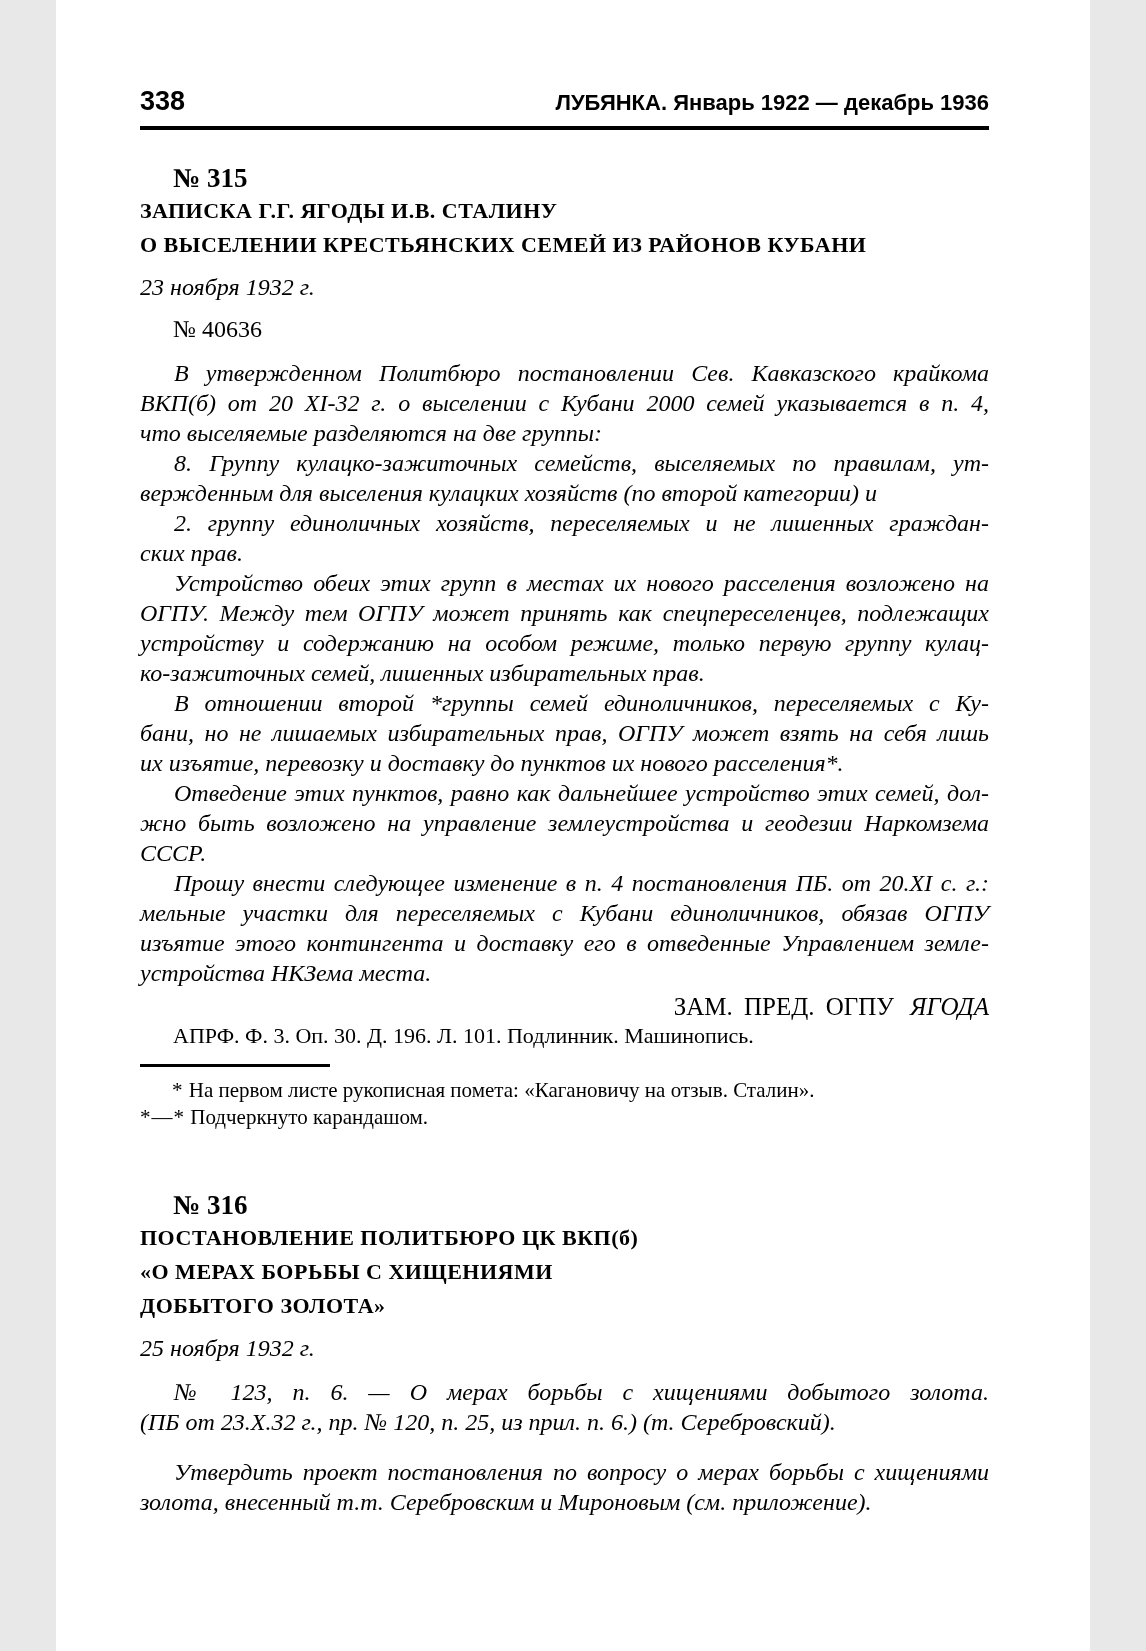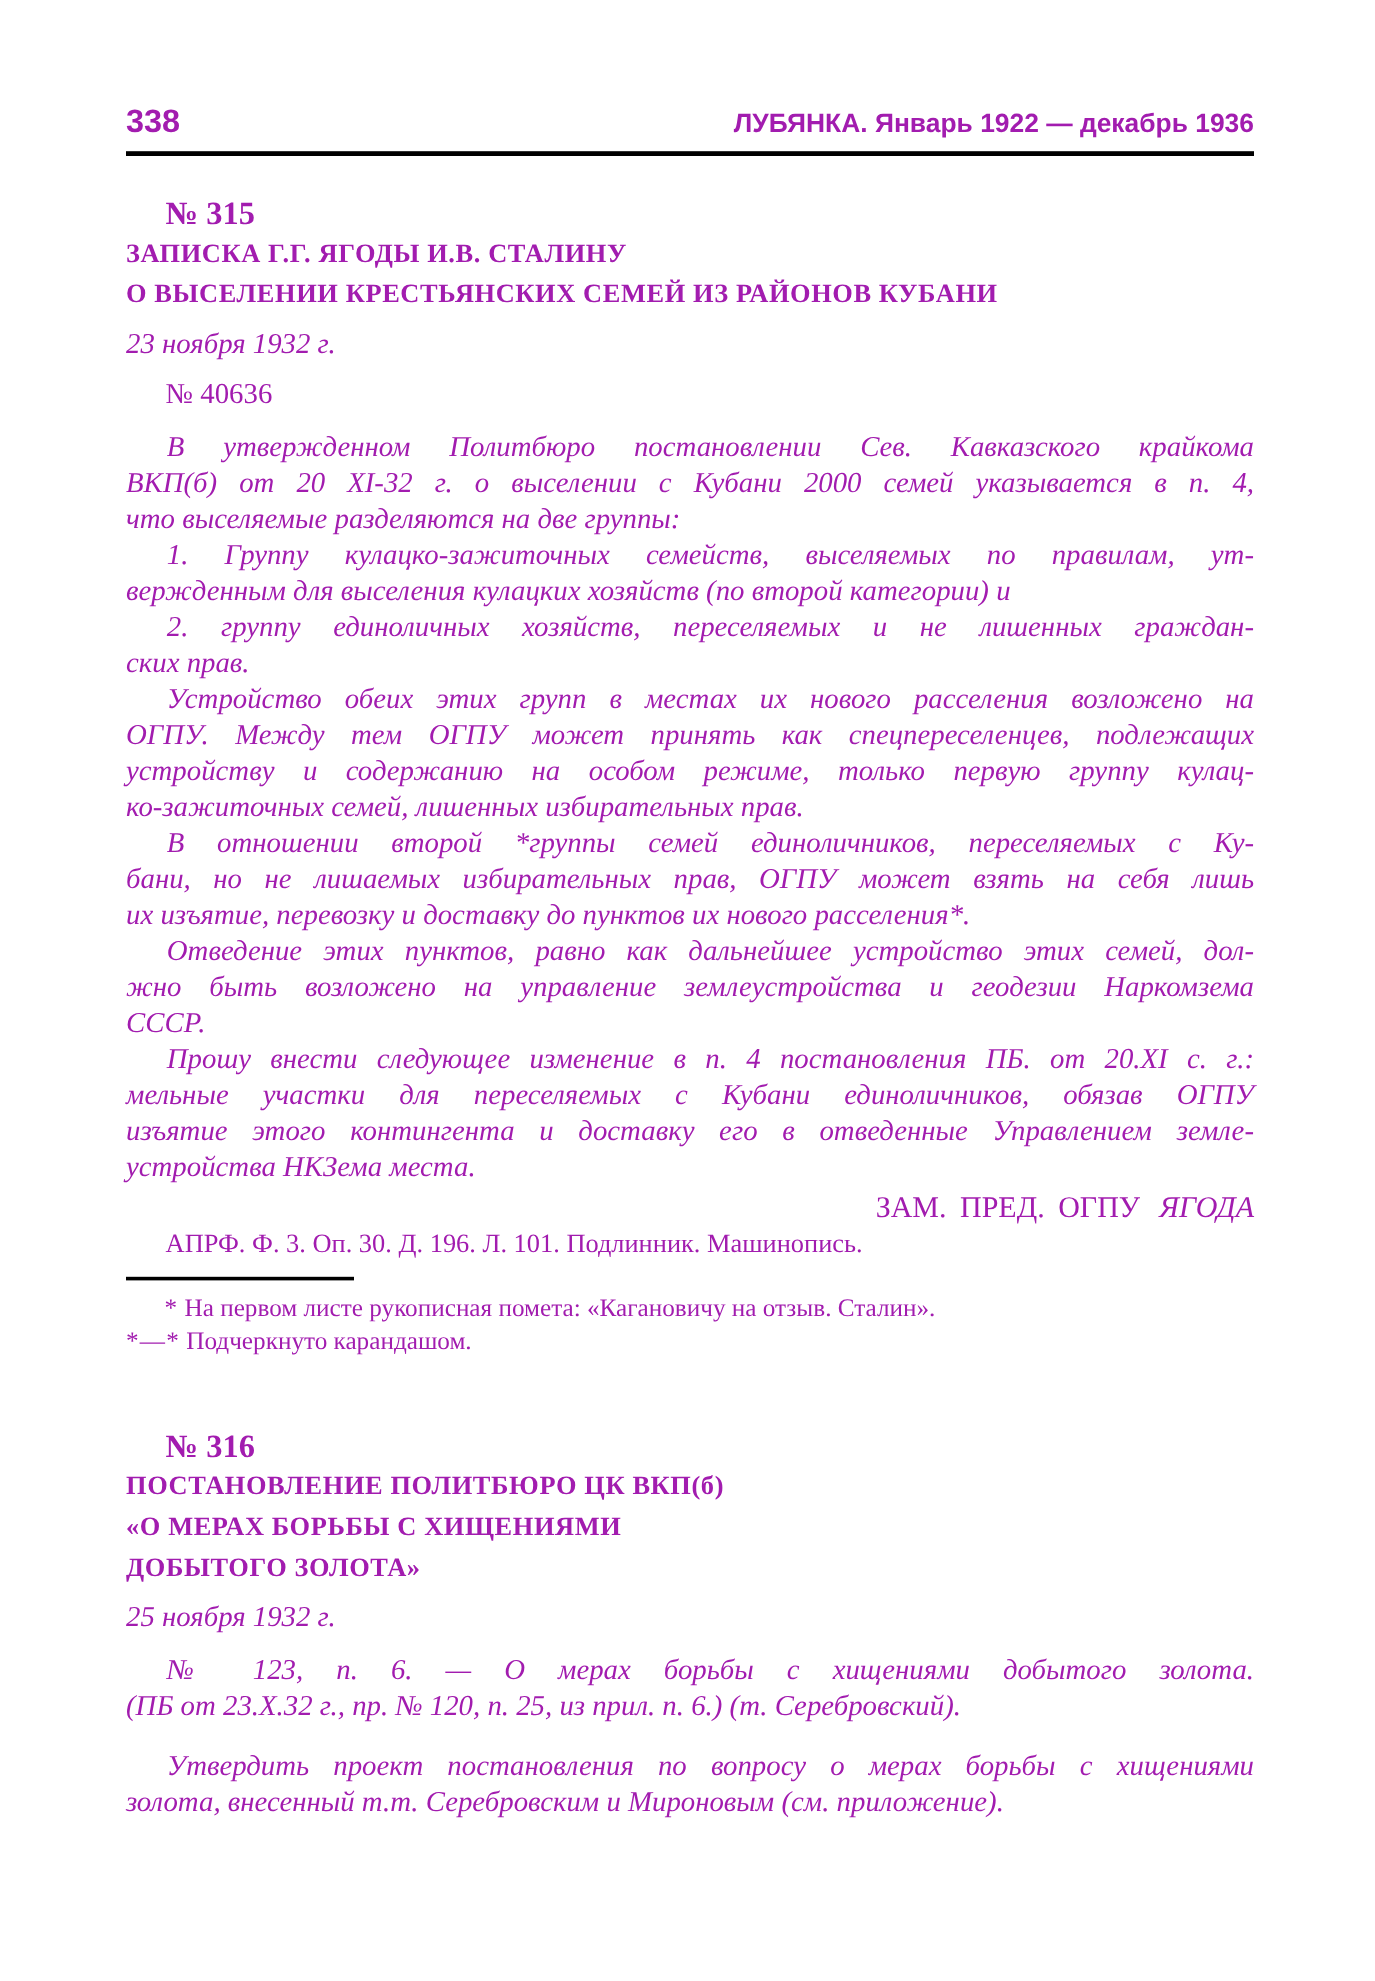--- a/index.html
+++ b/index.html
@@ -1,25 +1,25 @@
 <!DOCTYPE html>
 <html lang="ru"><head>
 <meta charset="utf-8">
 <style>
   html, body { margin: 0; padding: 0; background: #e8e8e8; }
   .page {
     position: relative;
-    width: 1146px;
+    width: 1034px;
     height: 1651px;
     margin: 0 auto;
     background: #ffffff;
-    color: #a21caf;
+    color: #000000;
     font-family: "Liberation Serif", "DejaVu Serif", serif;
     box-sizing: border-box;
-    padding: 86px 101px 0 105px;
+    padding: 86px 101px 0 84px;
     overflow: hidden;
   }
 
   
   .page-header {
     display: flex;
     justify-content: space-between;
     align-items: baseline;
     font-family: "Liberation Sans", "DejaVu Sans", sans-serif;
     font-weight: bold;
@@ -134,21 +134,21 @@
     <div class="doc-date">23 ноября 1932 г.</div>
     <div class="doc-ref">№ 40636</div>
 
     <div class="doc-body" id="doc315-body">
         <div class="para">
           <div class="line first">В утвержденном Политбюро постановлении Сев. Кавказского крайкома</div>
           <div class="line">ВКП(б) от 20 XI-32 г. о выселении с Кубани 2000 семей указывается в п. 4,</div>
           <div class="line last">что выселяемые разделяются на две группы:</div>
         </div>
         <div class="para">
-          <div class="line first">1. Группу кулацко-зажиточных семейств, выселяемых по правилам, ут-</div>
+          <div class="line first">8. Группу кулацко-зажиточных семейств, выселяемых по правилам, ут-</div>
           <div class="line last">вержденным для выселения кулацких хозяйств (по второй категории) и</div>
         </div>
         <div class="para">
           <div class="line first">2. группу единоличных хозяйств, переселяемых и не лишенных граждан-</div>
           <div class="line last">ских прав.</div>
         </div>
         <div class="para">
           <div class="line first">Устройство обеих этих групп в местах их нового расселения возложено на</div>
           <div class="line">ОГПУ. Между тем ОГПУ может принять как спецпереселенцев, подлежащих</div>
           <div class="line">устройству и содержанию на особом режиме, только первую группу кулац-</div>

